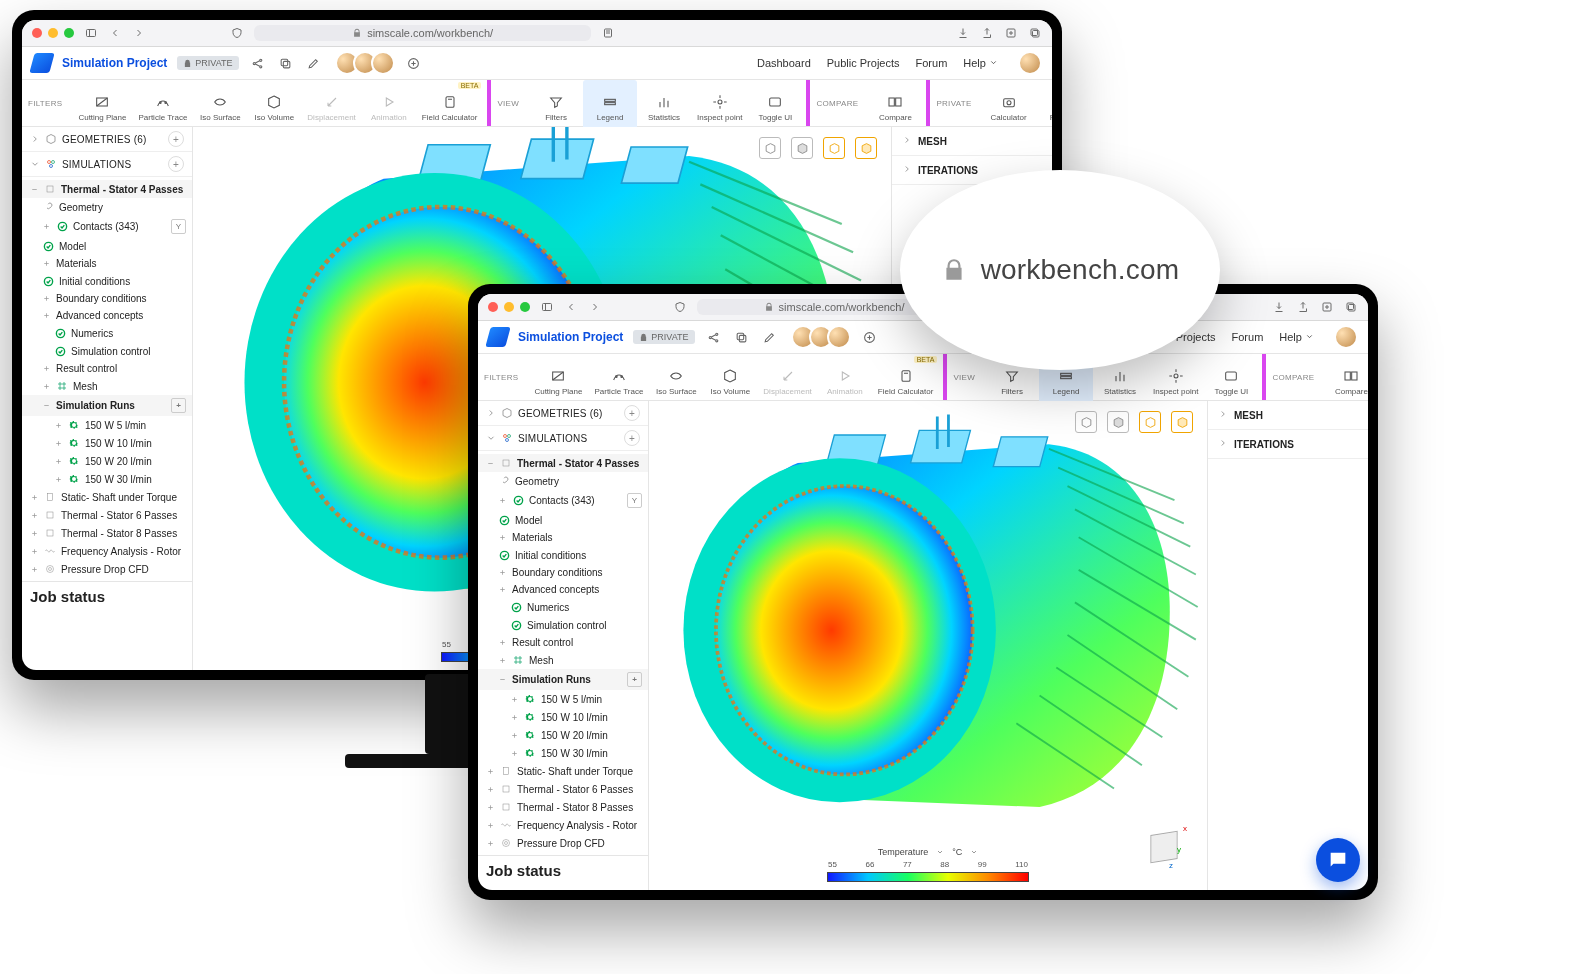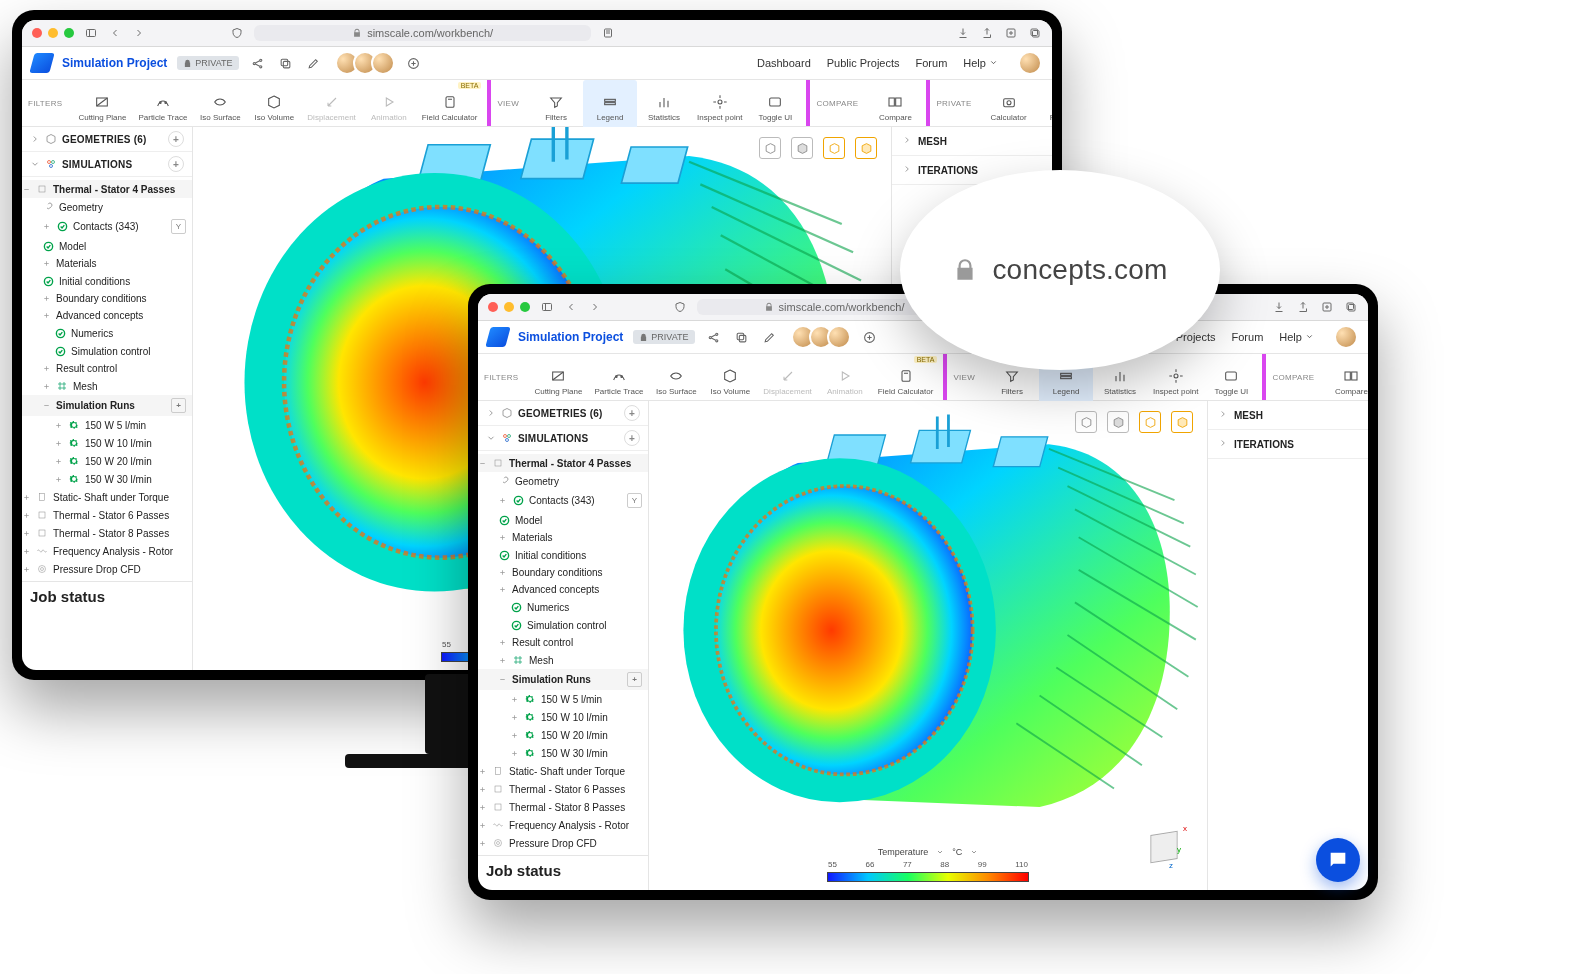--- a/index.html
+++ b/index.html
@@ -38,27 +38,27 @@
 .tb-item .ticn{width:18px;height:18px;display:flex;align-items:center;justify-content:center}
 .tb-item .ticn svg{width:16px;height:16px;stroke:currentColor;fill:none;stroke-width:1.6}
 .tb-item span{font-size:8px;color:#555;white-space:nowrap}
 .tb-item.disabled{color:#bbb}
 .tb-item.disabled span{color:#bbb}
 .beta{position:relative}
 .beta::after{content:var(--beta);position:absolute;top:2px;right:2px;font-size:7px;color:#8a6d00;background:#fff3c4;padding:0 3px;border-radius:2px}
 
 .body{flex:1;display:flex;overflow:hidden}
 .sidebar{width:170px;border-right:1px solid #e5e5e5;overflow:auto;font-size:10px}
-.section-h{display:flex;align-items:center;gap:5px;height:24px;padding:0 8px;font-weight:700;border-bottom:1px solid #eee;letter-spacing:.2px}
+.section-h{display:flex;align-items:center;gap:5px;height:24px;padding:0 8px;font-weight:400;border-bottom:1px solid #eee;letter-spacing:.2px}
 .section-h .caret{width:10px;height:10px;color:#888}
 .section-h .caret svg{width:10px;height:10px;stroke:currentColor;fill:none;stroke-width:2}
 .section-h .mini{margin-left:auto;width:14px;height:14px;border:1px solid #ddd;border-radius:50%;display:flex;align-items:center;justify-content:center;color:#888;font-size:10px}
 .tree{padding:3px 0}
 .node{display:flex;align-items:center;gap:5px;padding:3px 6px;position:relative}
-.lvl0{padding-left:0}.lvl1{padding-left:20px}.lvl2{padding-left:32px}
+.lvl0{padding-left:8px}.lvl1{padding-left:20px}.lvl2{padding-left:32px}
 .node-header{background:#f5f5f5;font-weight:600}
 .tcaret{width:9px;height:9px;color:#999;flex-shrink:0;display:flex;align-items:center;justify-content:center}
 .tcaret svg{width:9px;height:9px;stroke:currentColor;fill:none;stroke-width:2}
 .nicn{width:12px;height:12px;flex-shrink:0;display:flex;align-items:center;justify-content:center}
 .node .ok{color:#00a24a}
 .node .ok svg{width:11px;height:11px;stroke:currentColor;fill:none;stroke-width:3}
 .gear{color:#00a24a}
 .gear svg{width:12px;height:12px;fill:currentColor}
 .nodechip{margin-left:auto;width:13px;height:13px;border:1px solid #ccc;border-radius:2px;font-size:8px;display:flex;align-items:center;justify-content:center;color:#777}
 .job-status{border-top:1px solid #e5e5e5;padding:6px 8px;font-size:15px;font-weight:700}
@@ -1465,17 +1465,17 @@
           <path d="M4 4h16v12H7l-3 3z"></path>
         </svg>
     </div>
   </div>
 
   <div class="zoom-bubble">
     <div class="row">
       <span class="lock"><svg viewBox="0 0 24 24">
             <path d="M6 10V8a6 6 0 1 1 12 0v2h1v11H5V10h1zm2 0h8V8a4 4 0 1 0-8 0v2z"></path>
           </svg></span>
-      <span class="txt">concepts.com</span>
+      <span class="txt">workbench.com</span>
     </div>
   </div>
 
 </div>
 
 </body></html>

